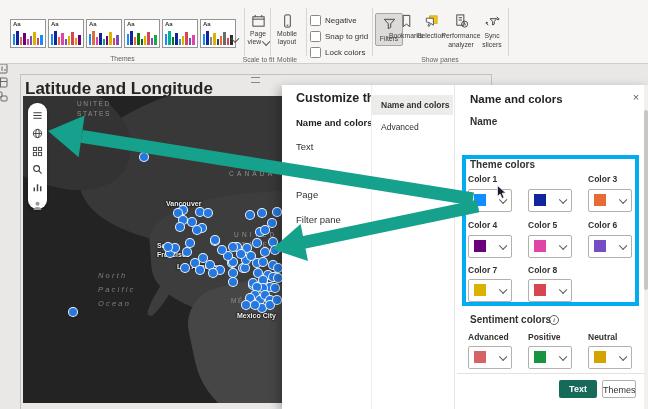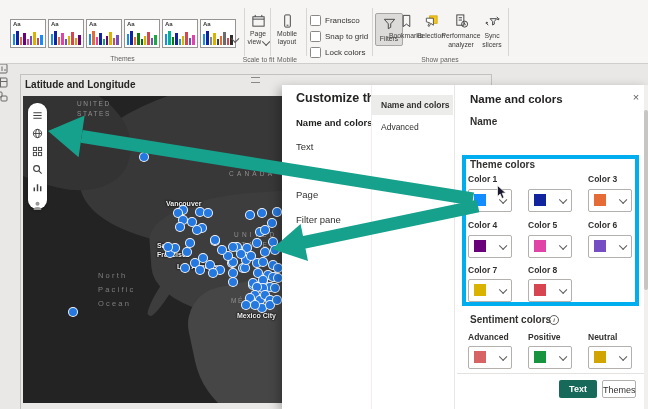--- a/index.html
+++ b/index.html
@@ -23,27 +23,27 @@
   .vsep{position:absolute;top:8px;height:48px;width:1px;background:#d8d6d4;}
   .rbtn{position:absolute;top:13px;display:flex;flex-direction:column;align-items:center;font-size:6.8px;color:#3b3a39;text-align:center;line-height:1.25;}
   .rbtn .ric{width:15px;height:16px;margin-bottom:1px;}
   .rbtn.boxed{background:#dddbda;border:1px solid #a8a6a4;border-radius:2px;padding:2px 3px 1px 3px;top:13px;}
   .cb-row{position:absolute;left:310px;display:flex;align-items:center;gap:4px;}
   .cb{width:9px;height:9px;border:1px solid #8a8886;border-radius:1.5px;background:#fff;}
   .cb-lab{font-size:8px;color:#323130;}
   
   .rail-icon{position:absolute;left:-5px;width:13px;height:11px;}
   .visual{position:absolute;left:20px;top:74px;width:470px;height:335px;border:1px solid #c3c1bf;z-index:1;}
-  .visual-title{position:absolute;left:4px;top:4px;font-size:10px;font-weight:bold;color:#252423;}
+  .visual-title{position:absolute;left:4px;top:4px;font-size:17px;font-weight:bold;color:#252423;}
   .handle{position:absolute;left:230px;top:2px;width:9px;height:4px;border-top:1.5px solid #8a8886;border-bottom:1.5px solid #8a8886;}
   #map{position:absolute;left:2px;top:21px;width:464px;height:307px;background:#232323;overflow:hidden;}
   .land{position:absolute;}
   .geo{position:absolute;color:#8f8f8f;font-size:6.5px;letter-spacing:1.6px;white-space:pre-line;line-height:1.6;}
   .geo-spread{letter-spacing:3.2px;}
-  .ocean{position:absolute;color:#7f7f7f;font-size:7.5px;letter-spacing:2.2px;white-space:pre-line;line-height:1.85;}
+  .ocean{position:absolute;color:#7f7f7f;font-size:7.5px;font-style:italic;letter-spacing:2.2px;white-space:pre-line;line-height:1.85;}
   .city{position:absolute;color:#f2f2f2;font-size:7px;font-weight:bold;text-shadow:0 0 2px #000,0 0 2px #000;white-space:pre-line;line-height:1.3;}
   .dot{position:absolute;width:8px;height:8px;border-radius:50%;background:#2478df;border:1.5px solid rgba(255,255,255,.92);box-sizing:content-box;}
   #map-toolbar{position:absolute;left:5px;top:7px;width:19px;height:98px;background:#fff;border-radius:9px;box-shadow:0 1px 3px rgba(0,0,0,.4);display:flex;flex-direction:column;align-items:center;justify-content:space-around;padding:4px 0;z-index:6;}
   .tico{width:11px;height:11px;}
   
   .dialog{position:absolute;left:282px;top:85px;width:366px;height:324px;background:#fff;box-shadow:-3px 3px 10px rgba(0,0,0,.28);z-index:20;}
   #dlg-layer{position:absolute;left:0;top:0;width:648px;height:409px;z-index:21;pointer-events:none;}
   #dlg-layer > *{pointer-events:auto;}
   .dlg-title{position:absolute;left:296px;top:91px;font-size:12.5px;font-weight:bold;color:#252423;}
   .nav-item{position:absolute;left:296px;font-size:9.5px;color:#323130;}
@@ -192,21 +192,21 @@
         </svg>
       <div style="width:28px;">Mobile layout</div>
     </div>
     <div class="grp-label" style="left:267px;top:56px;width:40px;">Mobile</div>
 
     <div class="vsep" style="left:306px;"></div>
 
     <div id="checks">
         <div class="cb-row" style="top: 15px;">
           <div class="cb"></div>
-          <div class="cb-lab">Francisco</div>
+          <div class="cb-lab">Negative</div>
         </div>
         <div class="cb-row" style="top: 31px; text-align: right;">
           <div class="cb"></div>
           <div class="cb-lab">Snap to grid</div>
         </div>
         <div class="cb-row" style="top: 47px;">
           <div class="cb"></div>
           <div class="cb-lab">Lock colors</div>
         </div>
       </div>

